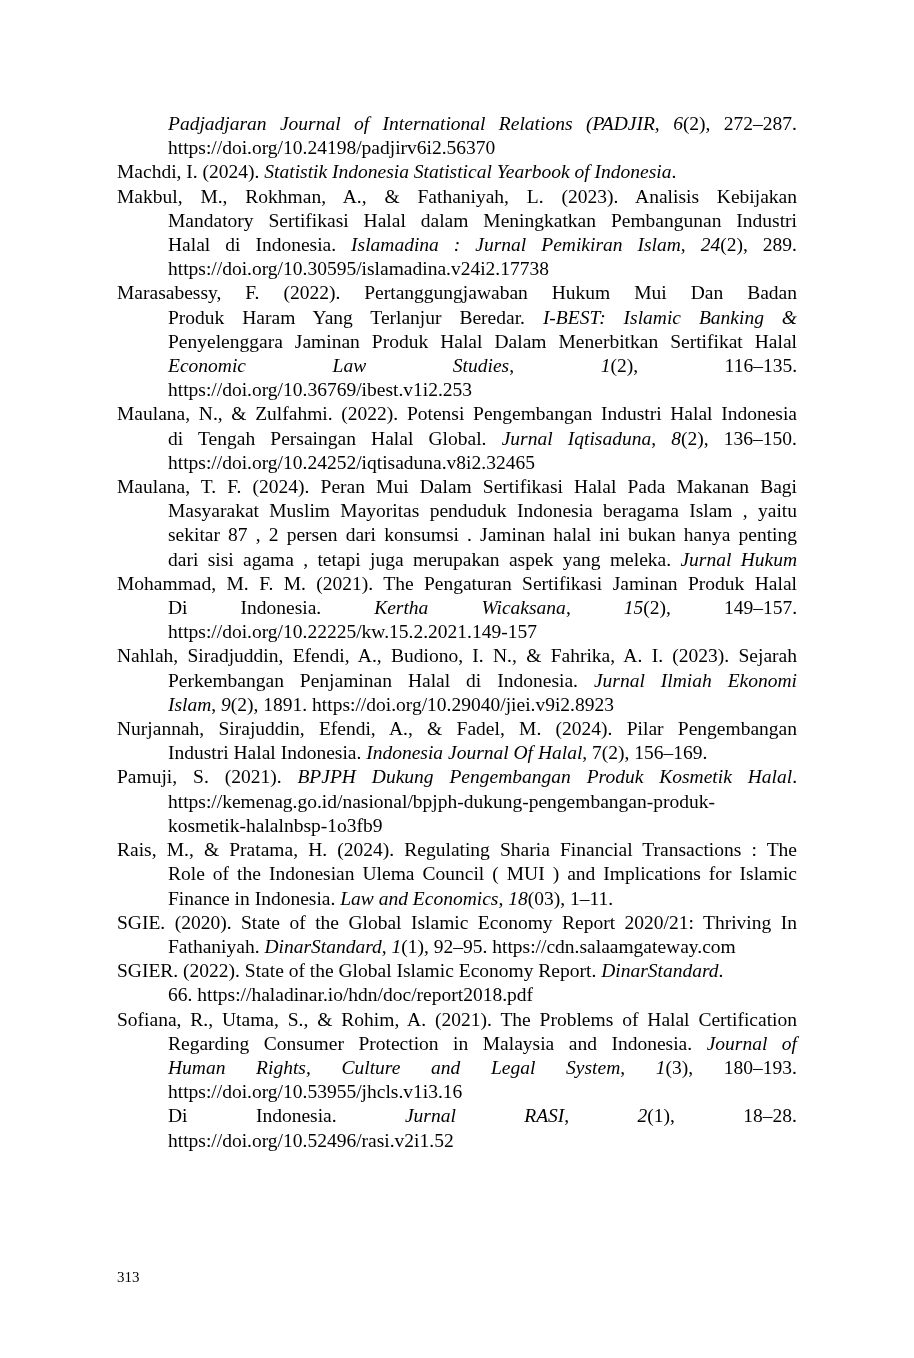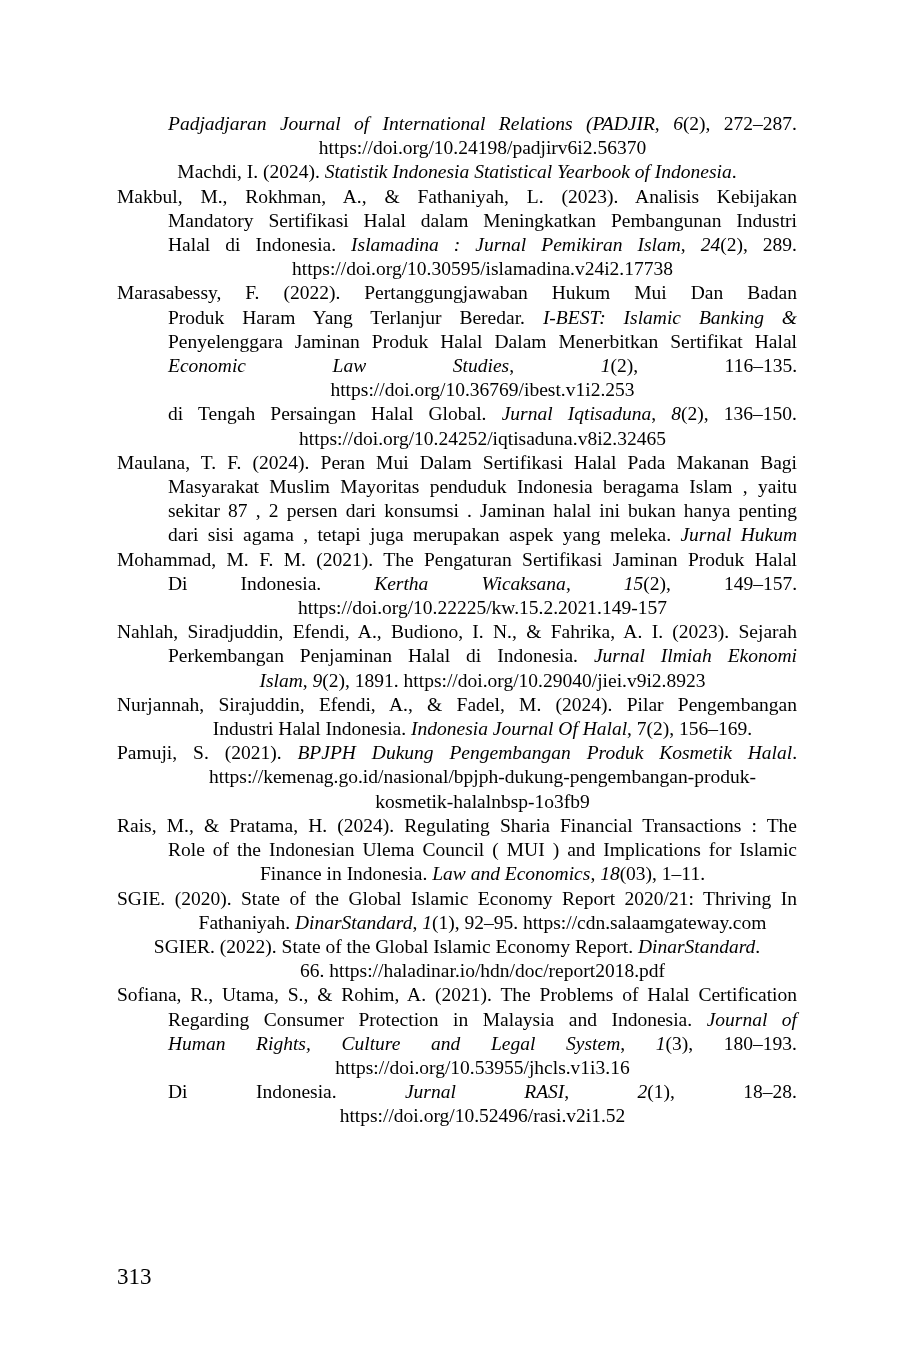--- a/index.html
+++ b/index.html
@@ -25,34 +25,34 @@
     position: absolute;
     left: 117px;
     top: 112px;
     width: 680px;
     font-size: 19.5px;
     line-height: 24.2px;
   }
   .reference { margin: 0; padding: 0; }
   .line {
     min-height: 24.2px;
-    text-align: center;
+    text-align: left;
     white-space: normal;
   }
   .line.indent { padding-left: 51px; }
   .line.justify {
     text-align: justify;
     text-align-last: justify;
   }
   .it { font-style: italic; }
   .page-number {
     position: absolute;
     left: 117px;
     top: 1264px;
-    font-size: 23px;
+    font-size: 15px;
     line-height: 26px;
   }
 </style>
 </head>
 <body>
 
 <div class="page">
   <div class="references" id="refs">
       <div class="reference">
         <div class="line indent justify"><span class="it">Padjadjaran Journal of International Relations (PADJIR</span><span>, </span><span class="it">6</span><span>(2), 272–287.</span></div>
@@ -68,20 +68,21 @@
         <div class="line indent"><span>https://doi.org/10.30595/islamadina.v24i2.17738</span></div>
       </div>
       <div class="reference">
         <div class="line justify"><span>Marasabessy, F. (2022). Pertanggungjawaban Hukum Mui Dan Badan</span></div>
         <div class="line indent justify"><span>Produk Haram Yang Terlanjur Beredar. </span><span class="it">I-BEST: Islamic Banking &amp;</span></div>
         <div class="line indent justify"><span>Penyelenggara Jaminan Produk Halal Dalam Menerbitkan Sertifikat Halal</span></div>
         <div class="line indent justify"><span class="it">Economic Law Studies</span><span>, </span><span class="it">1</span><span>(2), 116–135.</span></div>
         <div class="line indent"><span>https://doi.org/10.36769/ibest.v1i2.253</span></div>
       </div>
       <div class="reference">
+        <div class="line justify"><span>Maulana, N., &amp; Zulfahmi. (2022). Potensi Pengembangan Industri Halal Indonesia</span></div>
         <div class="line indent justify"><span>di Tengah Persaingan Halal Global. </span><span class="it">Jurnal Iqtisaduna</span><span>, </span><span class="it">8</span><span>(2), 136–150.</span></div>
         <div class="line indent"><span>https://doi.org/10.24252/iqtisaduna.v8i2.32465</span></div>
       </div>
       <div class="reference">
         <div class="line justify"><span>Maulana, T. F. (2024). Peran Mui Dalam Sertifikasi Halal Pada Makanan Bagi</span></div>
         <div class="line indent justify"><span>Masyarakat Muslim Mayoritas penduduk Indonesia beragama Islam , yaitu</span></div>
         <div class="line indent justify"><span>sekitar 87 , 2 persen dari konsumsi . Jaminan halal ini bukan hanya penting</span></div>
         <div class="line indent justify"><span>dari sisi agama , tetapi juga merupakan aspek yang meleka. </span><span class="it">Jurnal Hukum</span></div>
       </div>
       <div class="reference">

